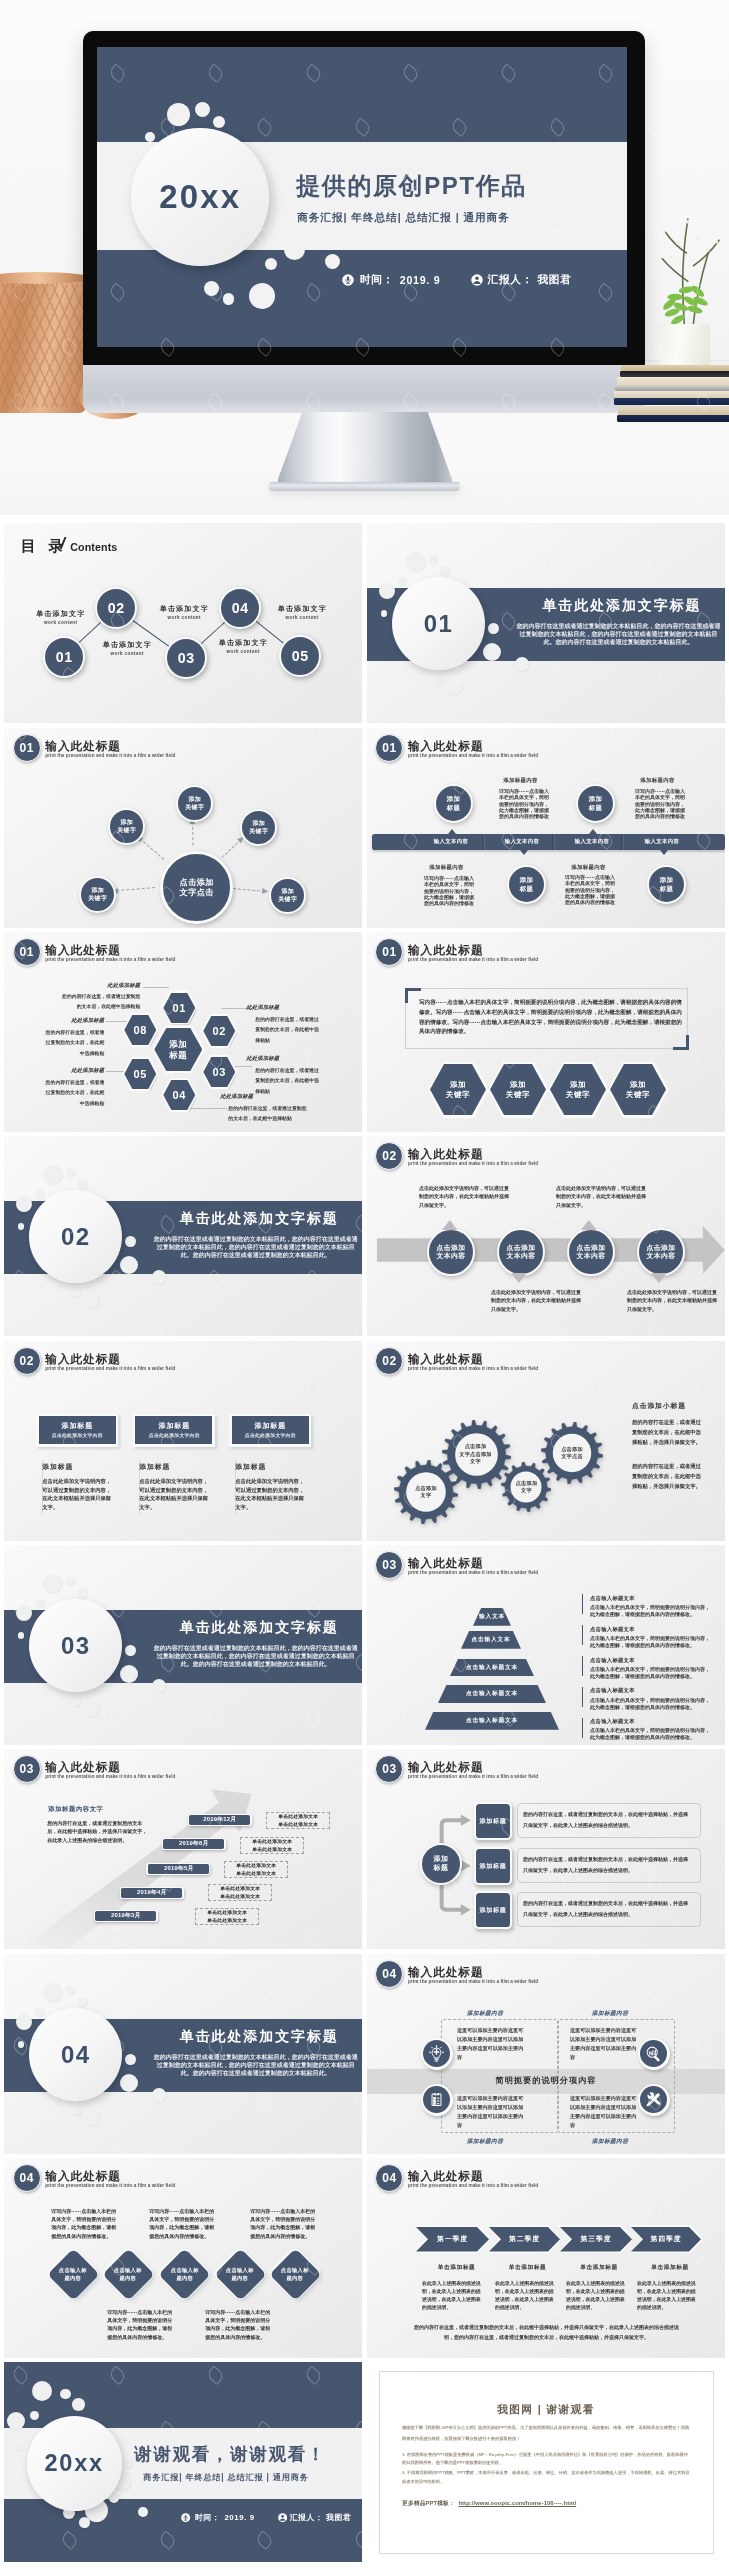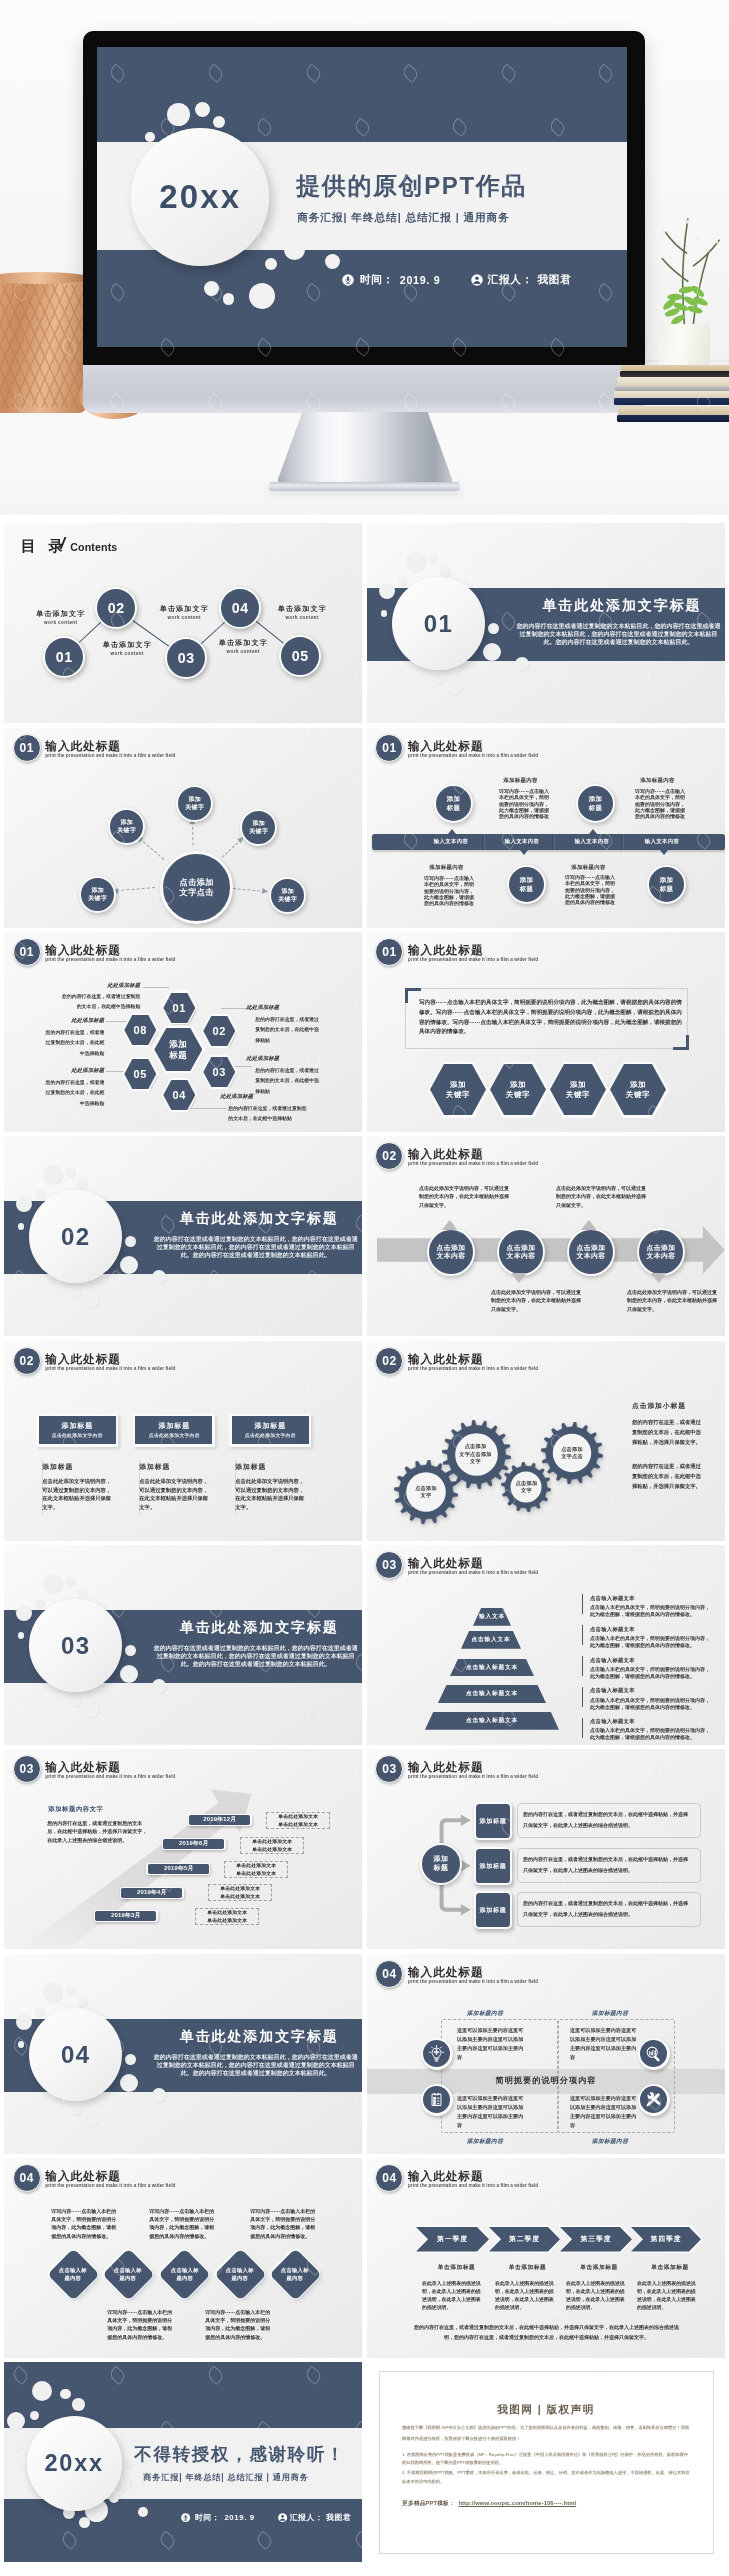--- a/index.html
+++ b/index.html
@@ -950,21 +950,21 @@
     <div style="position:absolute;left:120px;top:98px;width:7.5px;height:7.5px;border-radius:50%;background:#f0f0f0;box-shadow:0.7px 0.7px 1.4px rgba(0,0,0,.07);"></div>
     <div style="position:absolute;left:109px;top:111px;width:17.4px;height:17.4px;border-radius:50%;background:#f0f0f0;box-shadow:0.7px 0.7px 1.4px rgba(0,0,0,.07);"></div>
     <div style="position:absolute;left:105px;top:131px;width:9.8px;height:9.8px;border-radius:50%;background:#f0f0f0;box-shadow:0.7px 0.7px 1.4px rgba(0,0,0,.07);"></div>
     <div style="position:absolute;left:59px;top:145px;width:12px;height:12px;border-radius:50%;background:#f0f0f0;box-shadow:0.7px 0.7px 1.4px rgba(0,0,0,.07);"></div>
     <div style="position:absolute;left:75px;top:155px;width:10.7px;height:10.7px;border-radius:50%;background:#f0f0f0;box-shadow:0.7px 0.7px 1.4px rgba(0,0,0,.07);"></div>
     <div style="position:absolute;left:81px;top:137px;width:23px;height:23px;border-radius:50%;background:#f0f0f0;box-shadow:0.7px 0.7px 1.4px rgba(0,0,0,.07);"></div>
     <div style="position:absolute;left:134px;top:145px;width:9.5px;height:9.5px;border-radius:50%;background:#f0f0f0;box-shadow:0.7px 0.7px 1.4px rgba(0,0,0,.07);"></div>
     <div style="position:absolute;left:22.4px;top:54px;width:95px;height:95px;border-radius:50%;background:linear-gradient(138deg,#fdfdfd 0%,#f8f8f8 45%,#eaeaea 100%);box-shadow:2.1px 3.6px 8.5px rgba(0,0,0,.2);display:flex;align-items:center;justify-content:center;">
       <span style="font-size:23.5px;font-weight:700;color:#3c4e68;letter-spacing:1.8px;">20xx</span>
     </div>
-    <div style="position:absolute;left:130px;top:82px;font-size:17.4px;font-weight:700;color:#46566f;letter-spacing:1.8px;line-height:20.6px;">不得转授权，感谢聆听！</div>
+    <div style="position:absolute;left:130px;top:82px;font-size:17.4px;font-weight:700;color:#46566f;letter-spacing:1.8px;line-height:20.6px;">谢谢观看，谢谢观看！</div>
     <div style="position:absolute;left:139px;top:110px;font-size:8.2px;font-weight:700;color:#46566f;letter-spacing:0.8px;line-height:11.4px;">商务汇报| 年终总结| 总结汇报 | 通用商务</div>
     <div style="position:absolute;left:177px;top:150px;display:flex;align-items:center;gap:23px;color:#fff;font-size:7.8px;font-weight:700;letter-spacing:0.6px;">
       <span style="display:flex;align-items:center;gap:4.3px;">
         <svg width="9.3" height="9.3" viewBox="0 0 24 24">
           <circle cx="12" cy="12" r="11.5" fill="#ffffff"></circle>
           <path d="M12 5.2c-1.28 0-2.3 1.03-2.3 2.3v4.1c0 1.27 1.02 2.3 2.3 2.3s2.3-1.03 2.3-2.3V7.5c0-1.27-1.02-2.3-2.3-2.3z" fill="#46566f"></path>
           <path d="M7.3 11.2v0.6c0 2.6 2.1 4.7 4.7 4.7s4.7-2.1 4.7-4.7v-0.6" stroke="#46566f" stroke-width="1.5" fill="none" stroke-linecap="round"></path>
           <path d="M12 16.5v2.4M9.3 18.9h5.4" stroke="#46566f" stroke-width="1.5" stroke-linecap="round"></path>
         </svg>
         <span>时间：</span>
@@ -977,21 +977,21 @@
           <path d="M4.6 19.8c1.3-3.6 4.2-5.6 7.4-5.6s6.1 2 7.4 5.6z" fill="#46566f"></path>
         </svg>
         <span>汇报人：</span>
         <span>我图君</span>
       </span>
     </div>
   </div>
 <div class="slide" style="left:367px;top:2362px;">
     <div style="position:absolute;left:0;top:0;width:358px;height:200px;background:#fff;"></div>
     <div style="position:absolute;left:11.8px;top:8.8px;width:335px;height:183px;border:0.7px solid #ded9cf;box-sizing:border-box;"></div>
-    <div style="position:absolute;left:0;top:40px;width:358px;text-align:center;font-size:10.7px;font-weight:700;color:#6b6152;letter-spacing:1.4px;line-height:14.2px;">我图网 | 版权声明</div>
+    <div style="position:absolute;left:0;top:40px;width:358px;text-align:center;font-size:10.7px;font-weight:700;color:#6b6152;letter-spacing:1.4px;line-height:14.2px;">我图网 | 谢谢观看</div>
     <div style="position:absolute;left:35px;top:61px;width:290px;font-size:4.2px;font-weight:700;color:#9c9180;line-height:10.8px;letter-spacing:0.04px;">感谢您下载【我图网-VIP专区办公文档】提供的原创PPT作品。为了您和我图网以及原创作者的利益，请勿复制、传播、销售，否则将承担法律责任！我图网将对作品进行维权，按照传播下载次数进行十倍的索取赔偿！</div>
     <div style="position:absolute;left:35px;top:89px;width:290px;font-size:4.2px;font-weight:700;color:#9c9180;line-height:8.4px;letter-spacing:0.04px;">1. 在我图网出售的PPT模板是免费权威（MF：Royalty-Free）正版受《中国人民共和国著作法》和《世界版权公约》的保护，作品的所有权、版权和著作权归我图网所有。您下载的是PPT模板素材的使用权。</div>
     <div style="position:absolute;left:35px;top:107px;width:290px;font-size:4.2px;font-weight:700;color:#9c9180;line-height:8.8px;letter-spacing:0.04px;">2. 不得将我图网的PPT模板、PPT素材，本身用于再出售，或者出租。出借、转让、分销、发布或者作为礼物馈他人使用，不得转授权。出卖、转让本协议或者本协议中的权利。</div>
     <div style="position:absolute;left:35px;top:138px;display:flex;align-items:baseline;gap:3.6px;">
       <span style="font-size:5.8px;font-weight:700;color:#6b6152;letter-spacing:0.1px;line-height:7.8px;">更多精品PPT模板：</span>
       <span style="font-size:5.8px;font-weight:700;color:#6b6152;text-decoration:underline;letter-spacing:0.1px;line-height:7.8px;">http://www.ooopic.com/home-106----.html</span>
     </div>
   </div>
 <div style="position:absolute;left:0;top:0;width:729px;height:2576px;overflow:hidden;pointer-events:none;">
     <i class="wm" style="left:-28.5px;top:13px"></i>

